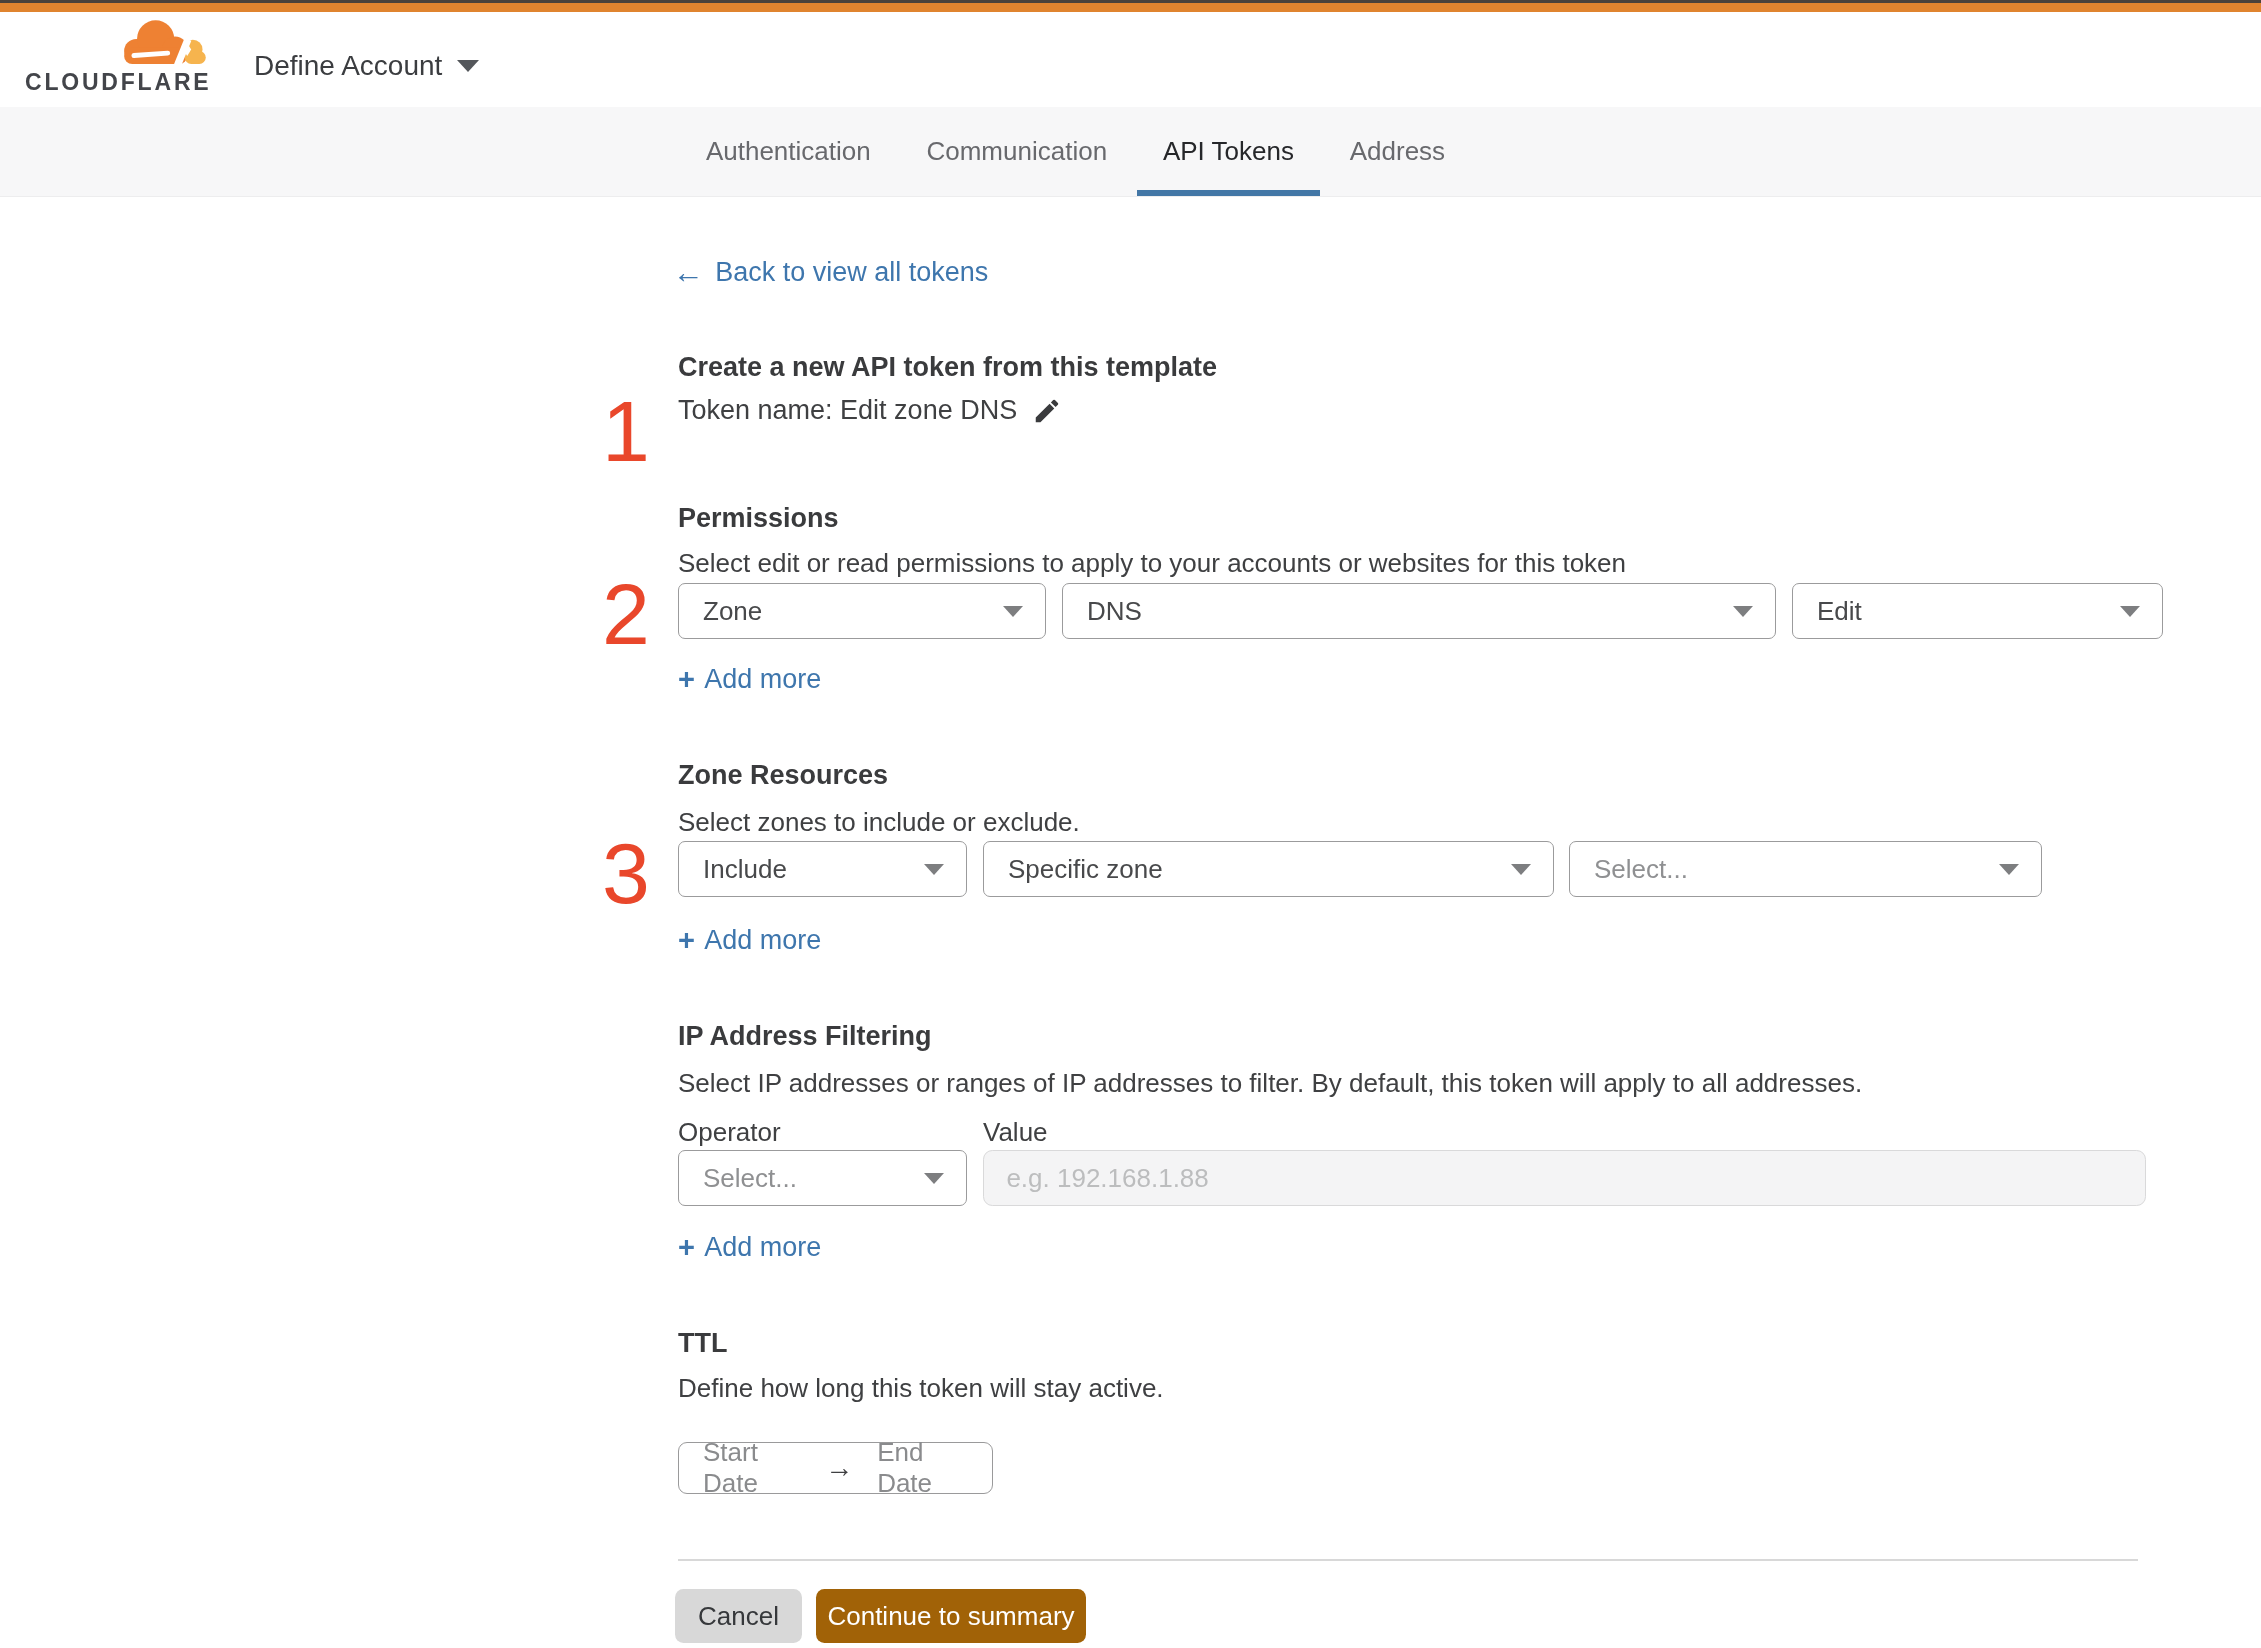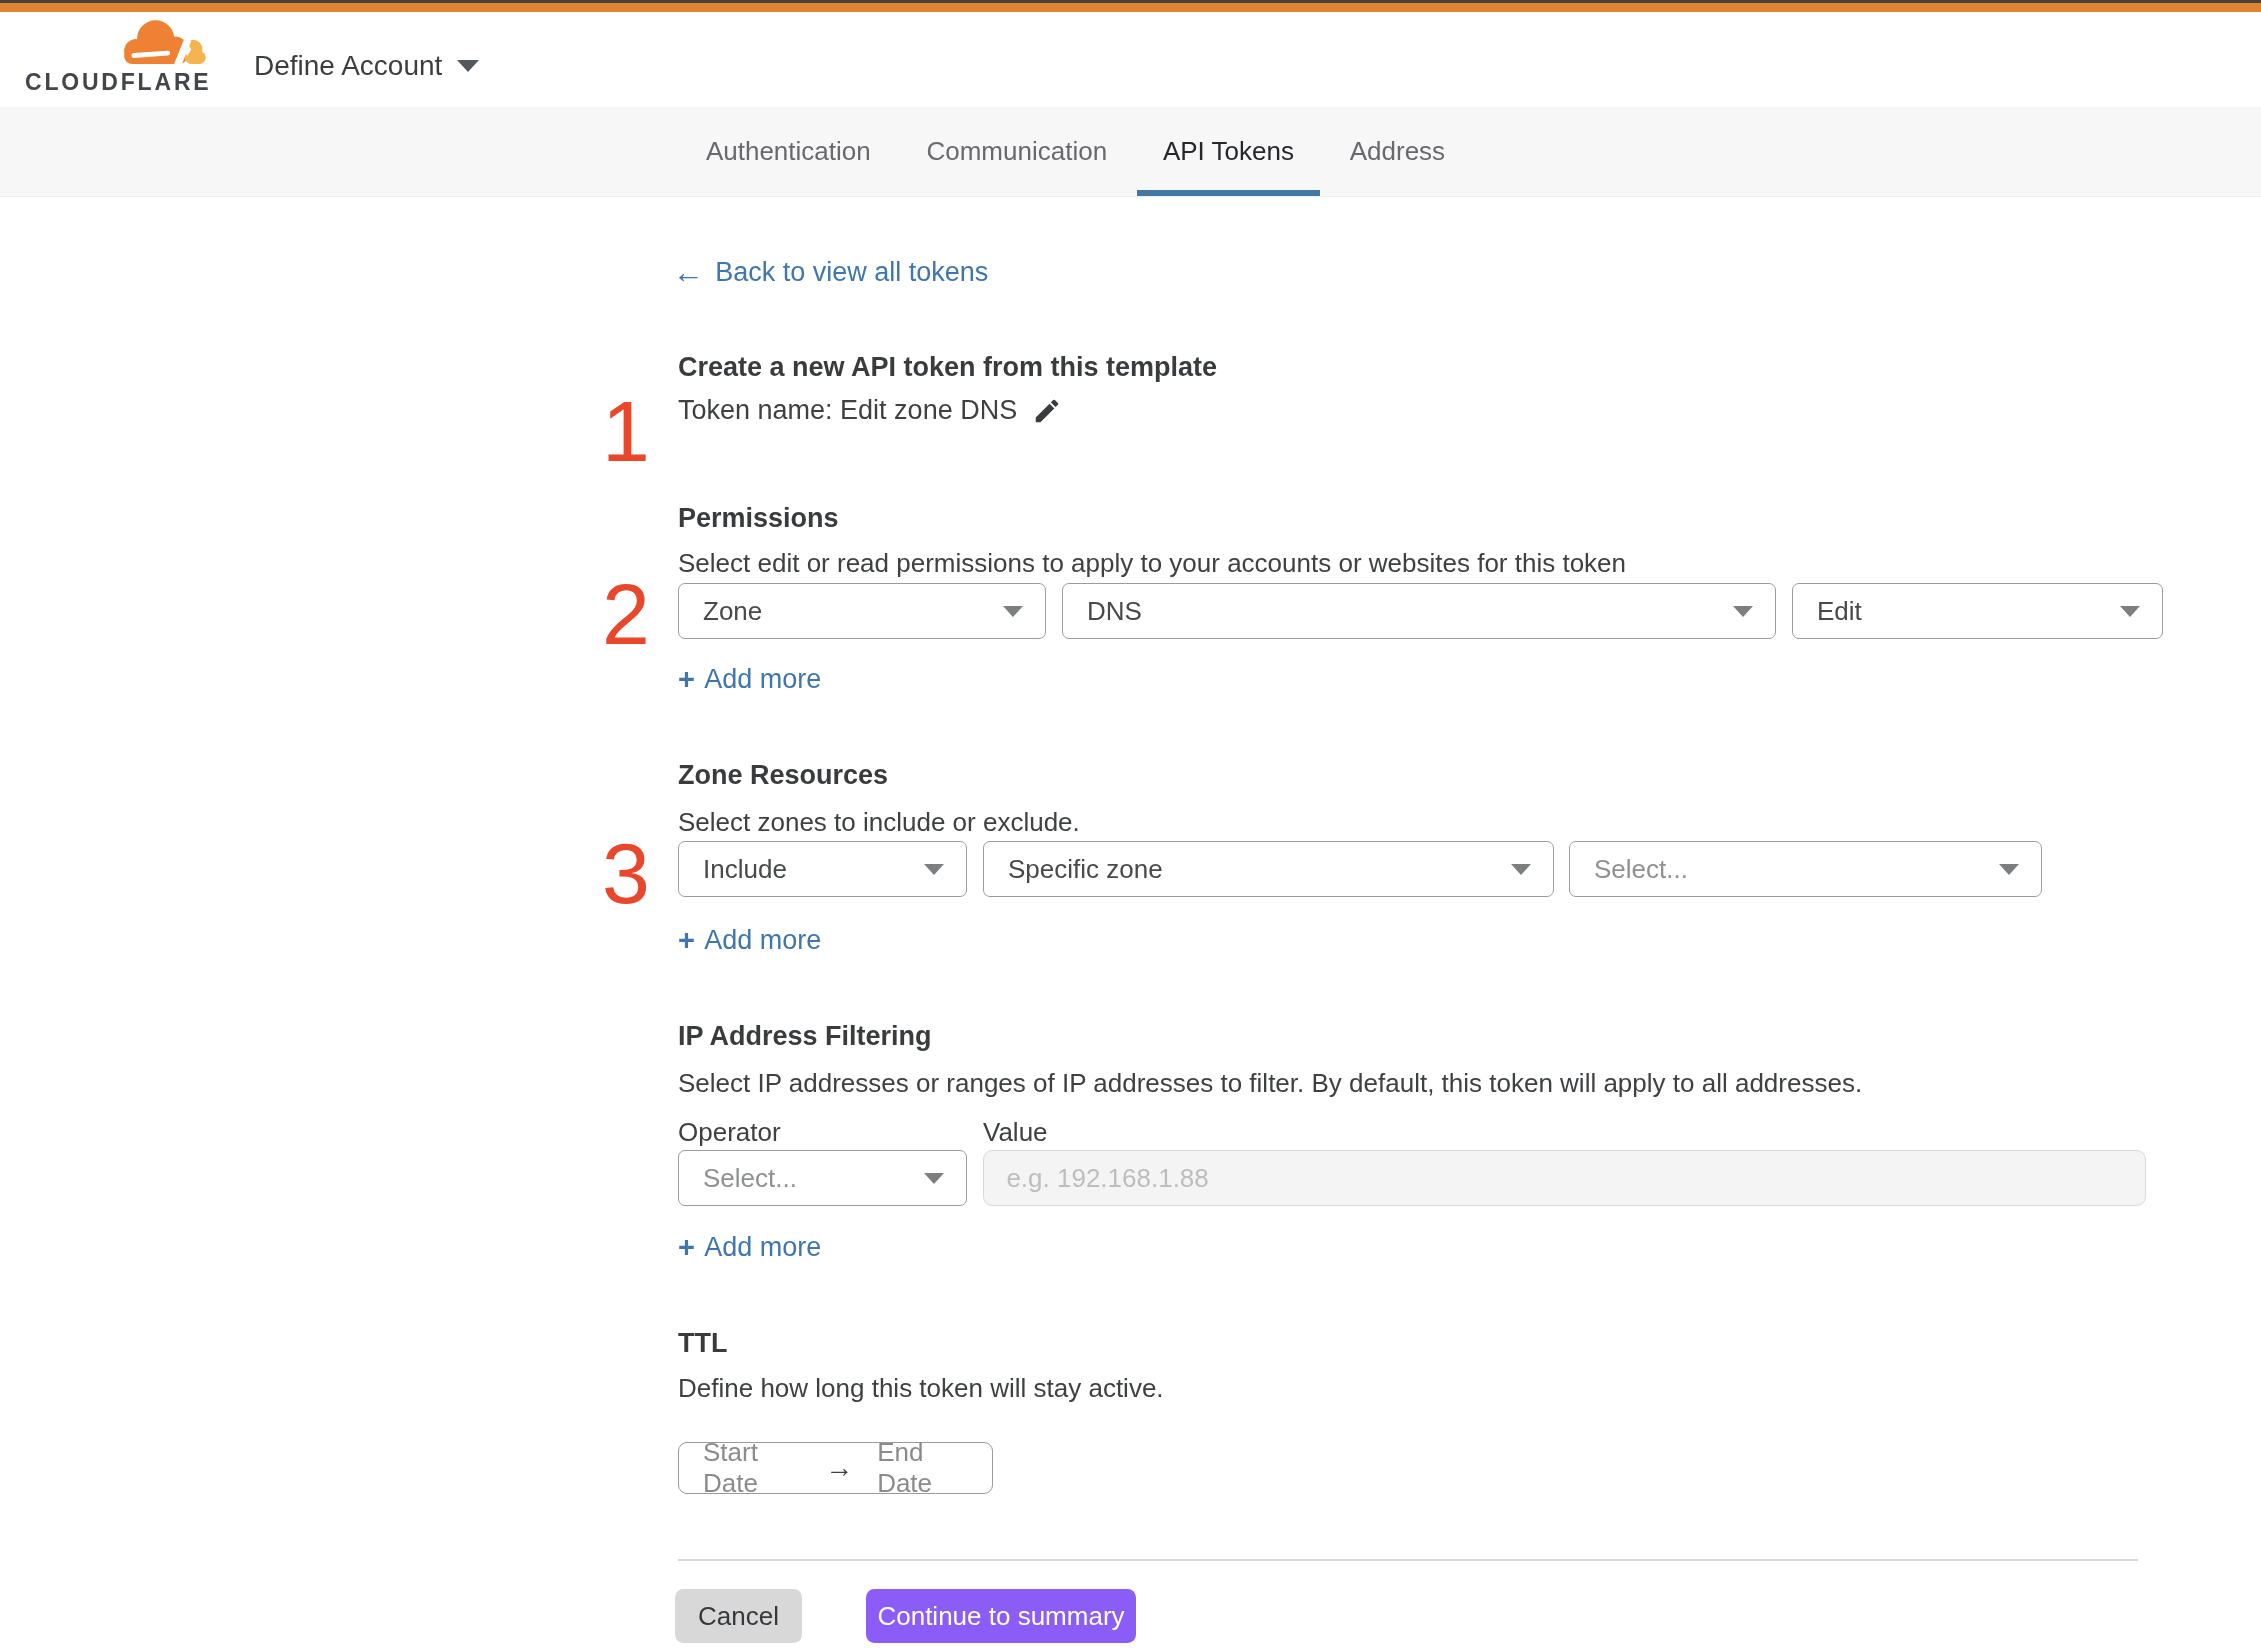--- a/index.html
+++ b/index.html
@@ -80,21 +80,21 @@
     font-size:26px; color:#8a8b8d; cursor:pointer;margin-top:32px;
   }
   .ttl-box .range-arrow { color:#3f4042; font-size:28px; }
 
   
   .divider { position:absolute; left:678px; top:1559px; width:1460px; height:1.9px; background:#d8d8d8; }
   .btn { position:absolute; top:1589px; height:54px; border:none; border-radius:8.4px;
          font-size:26px; font-family:"Liberation Sans", sans-serif; cursor:pointer;
          display:flex; align-items:center; justify-content:center; }
   .btn-cancel   { left:675px; width:127px; background:#d8d8d8; color:#36383b; }
-  .btn-continue { left:866px; width:270px; background:#8b5cf6; color:#ffffff; }
+  .btn-continue { left:816px; width:270px; background:#a16207; color:#ffffff; }
 </style>
 </head>
 <body>
 
 <div class="topbar-dark"></div>
 <div class="topbar-orange"></div>
 
 <div class="header">
   <div class="logo">
     <svg class="logo-cloud" width="97" height="52" viewBox="0 0 120 64">

